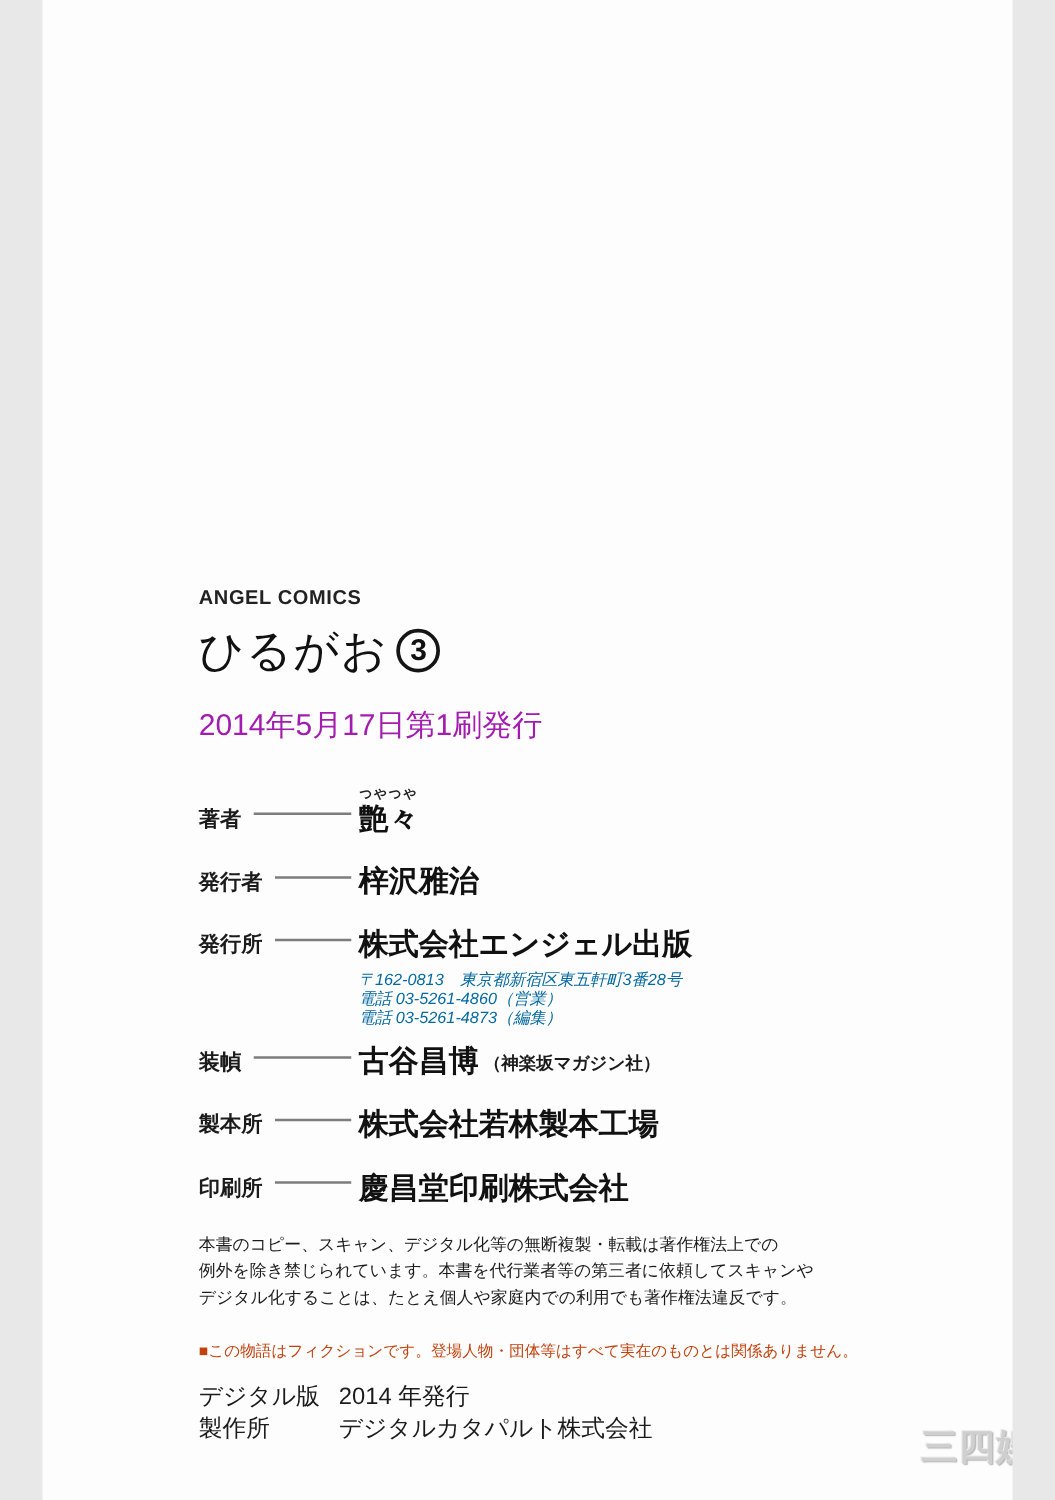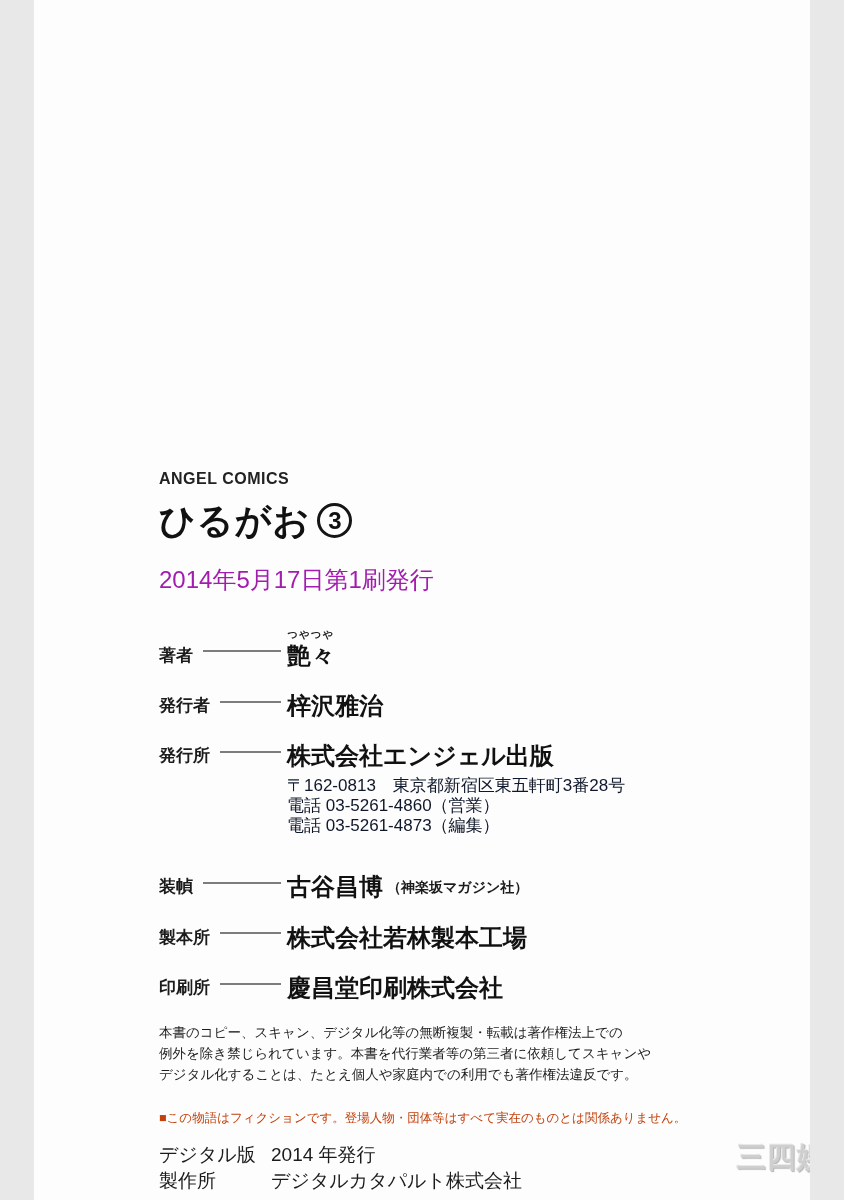--- a/index.html
+++ b/index.html
@@ -30,21 +30,21 @@
     color: #222;
   }
 
   .title-row {
     margin-top: 13px;
     display: flex;
     align-items: center;
   }
   .book-title {
     font-size: 36px;
-    font-weight: 700;
+    font-weight: 400;
     letter-spacing: 1px;
     color: #111;
     line-height: 1.1;
   }
   .volume-badge {
     margin-left: 7px;
     width: 35px;
     height: 35px;
     border: 3px solid #151515;
     border-radius: 50%;
@@ -115,28 +115,29 @@
     text-align: center;
     color: #222;
     margin-bottom: 1px;
   }
 
   .publisher-details {
     margin-left: 128px;
     margin-top: 6px;
   }
   .detail-line {
-    font-size: 17px;
+    font-size: 13px;
     font-weight: 500;
     line-height: 1.18;
-    color: #0f172a;
-    white-space: nowrap;
-  }
-
-  .gap-lg { margin-top: 38px; }
+    color: #0369a1;
+    white-space: nowrap;
+    font-style: italic;
+  }
+
+  .gap-lg { margin-top: 15px; }
 
   .copyright-notice {
     margin-top: 22px;
     font-size: 13.5px;
     font-weight: 500;
     line-height: 1.55;
     color: #1c1c1c;
     white-space: nowrap;
   }
 

